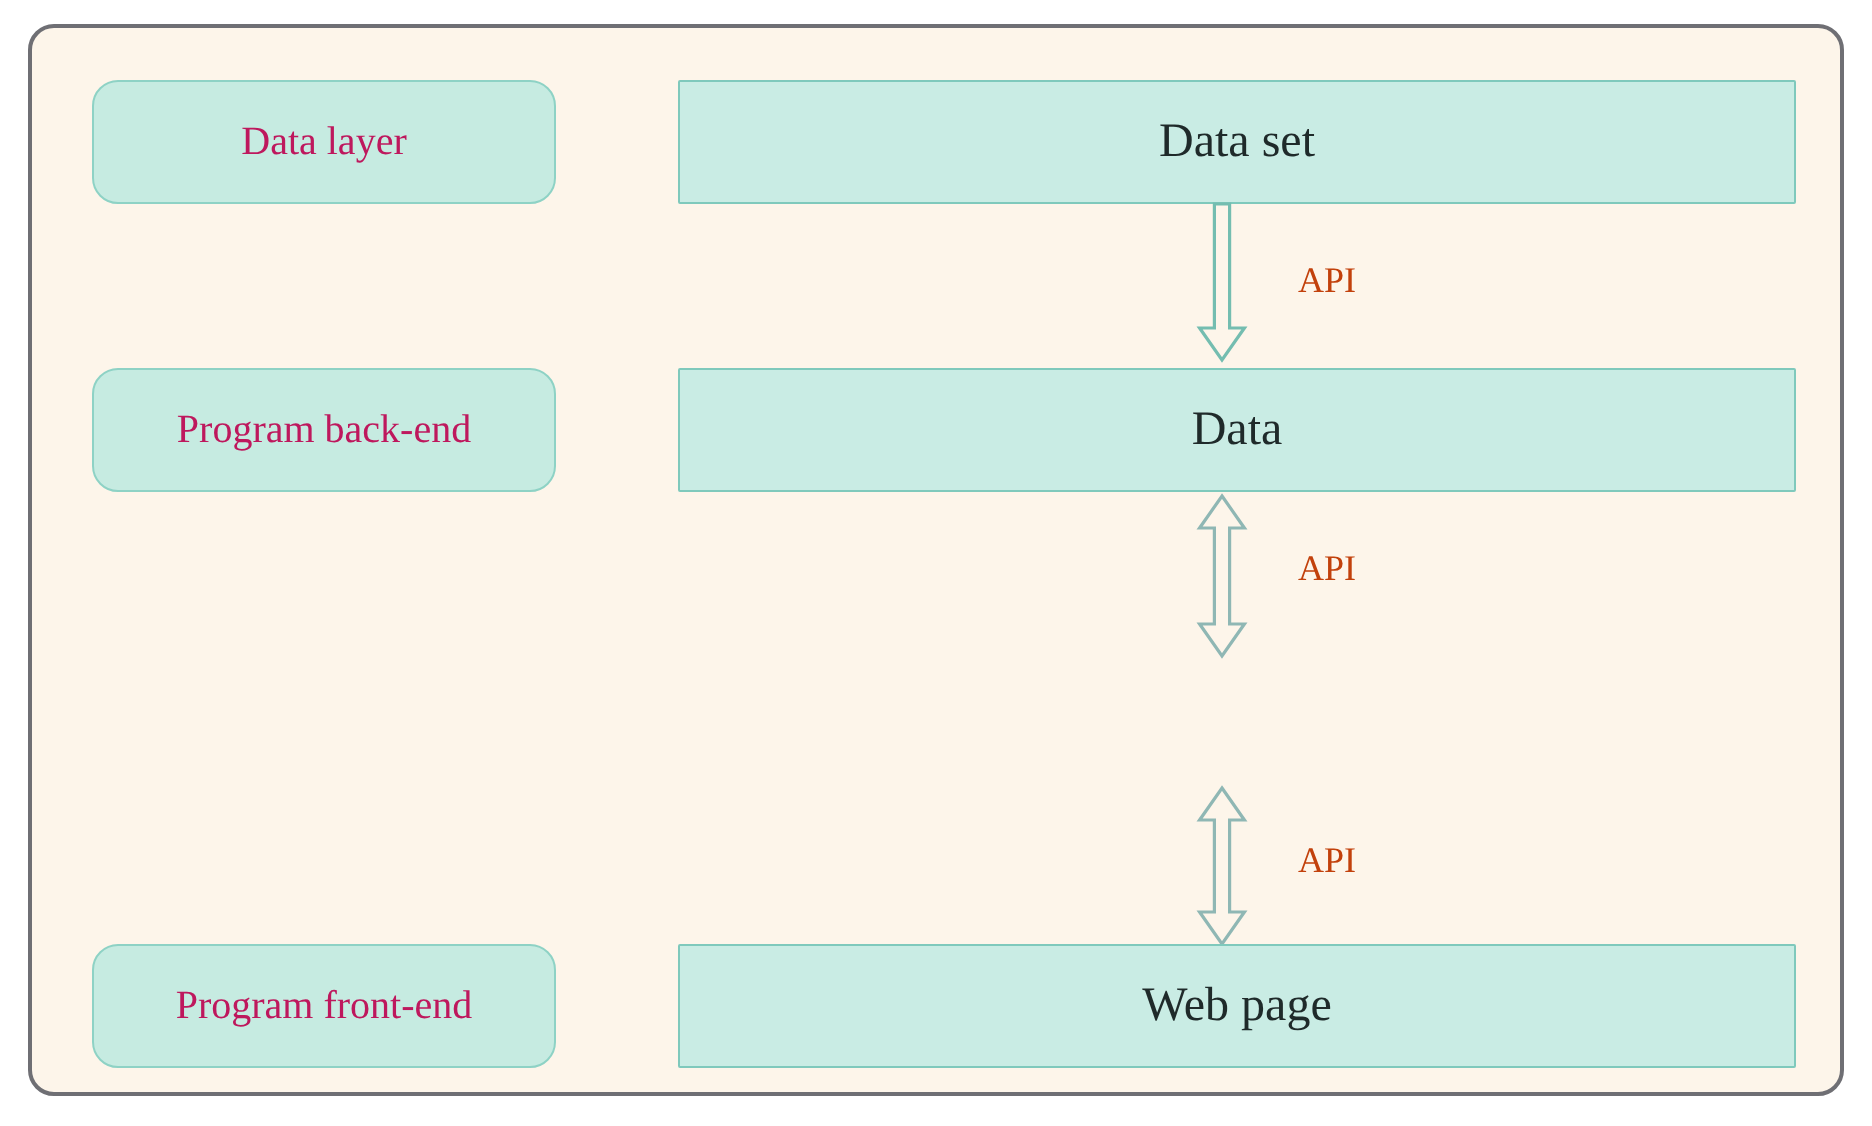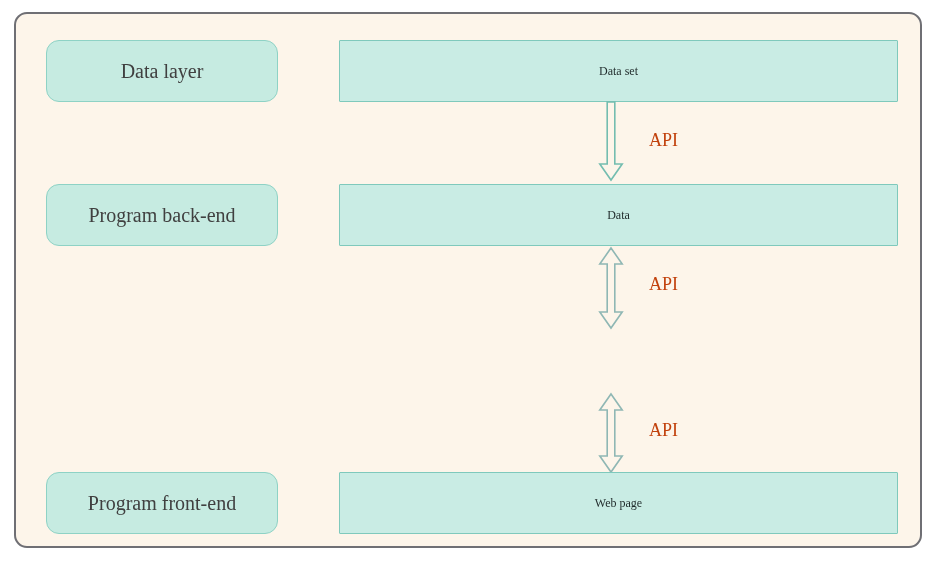--- a/index.html
+++ b/index.html
@@ -62,41 +62,41 @@
     height: 62px;
     box-sizing: border-box;
     background: #c6ebe1;
     border: 1px solid #8ed2c5;
     border-radius: 13px;
     display: flex;
     align-items: center;
     justify-content: center;
     text-align: center;
     line-height: 1.12;
-    color: #404040;
+    color: #be185d;
     font-size: 20px;
     padding: 0 10px;
   }
 
   
   .comp-box {
     position: absolute;
     left: 323px;
     width: 559px;
     height: 62px;
     box-sizing: border-box;
     background: #c9ece4;
     border: 1.5px solid #7fc9bc;
     border-radius: 1px;
     display: flex;
     align-items: center;
     justify-content: center;
     text-align: center;
     color: #1f2a2a;
-    font-size: 12px;
+    font-size: 24px;
   }
 
   
   .connector {
     position: absolute;
     left: 575px;
     width: 160px;
     height: 82px;
     display: block;
   }

